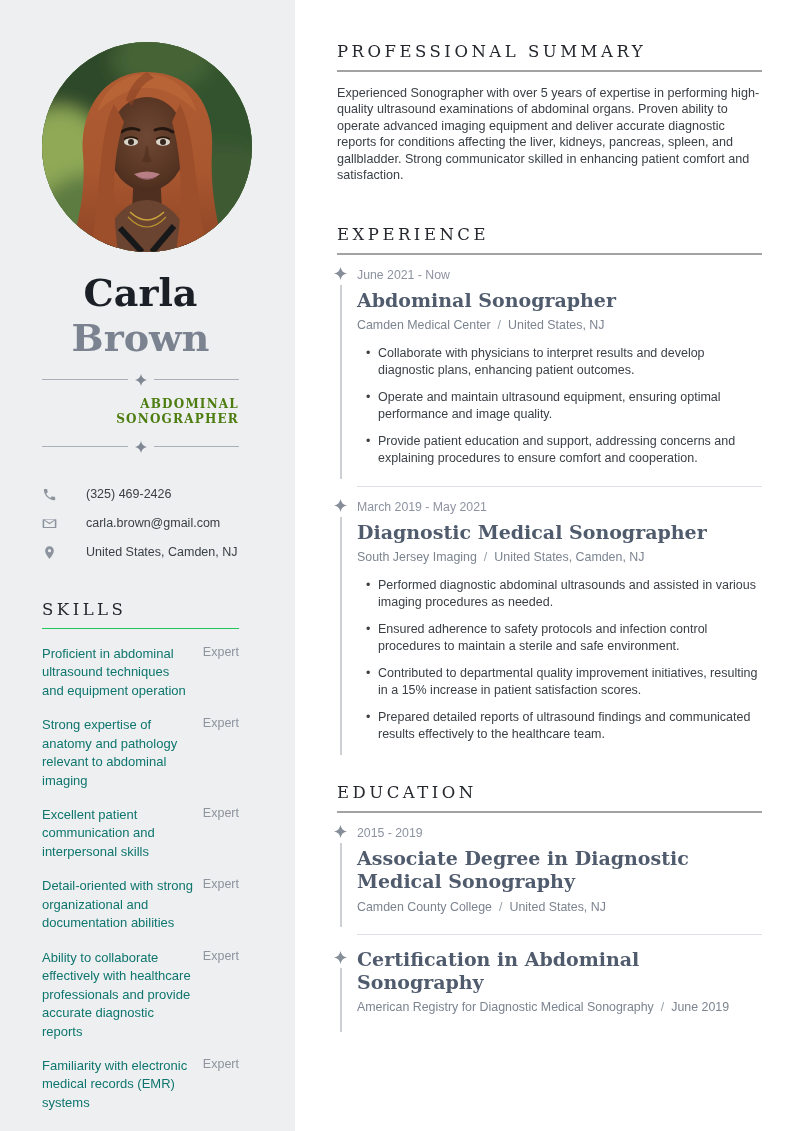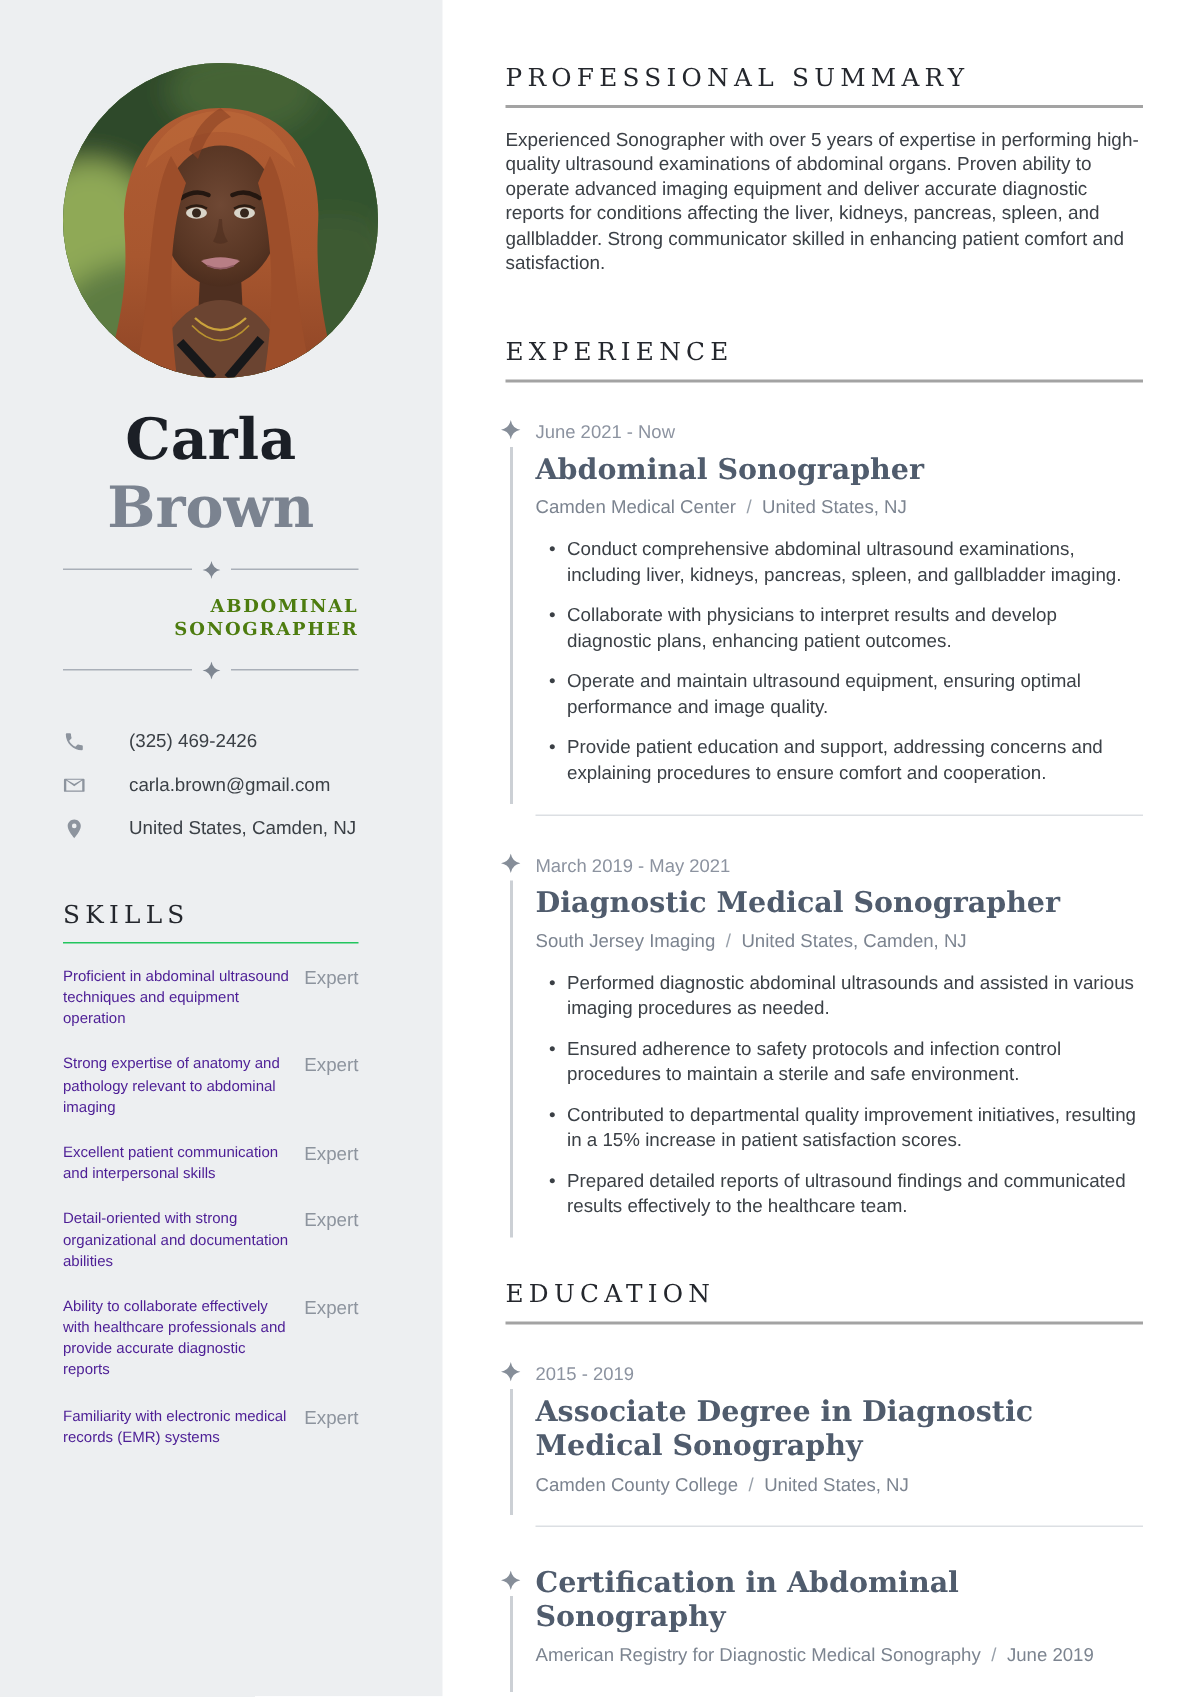--- a/index.html
+++ b/index.html
@@ -36,30 +36,30 @@
   .contact-row { display:flex; align-items:center; gap:29px; margin-bottom:14px; }
   .contact-row svg { flex:0 0 auto; }
   .contact-text { font-size:12.5px; color:#3b4046; }
 
   .skills-heading, .section-heading {
     font-family:"DejaVu Serif","Liberation Serif",serif; font-weight:normal;
     font-size:16.5px; letter-spacing:3.5px; color:#24272d;
   }
   .skills-heading { margin-top:40px; padding-bottom:9px; border-bottom:1px solid #22c55e; }
   .skill-row { display:flex; align-items:flex-start; margin-top:16px; }
-  .skill-name { width:152px; font-size:10px; line-height:1.42; color:#4c1d95; }
+  .skill-name { width:152px; font-size:13px; line-height:1.42; color:#0f766e; }
   .skill-level { margin-left:auto; font-size:12.5px; color:#8d949e; }
 
   
   .main { flex:1; padding:42px 38px 0 42px; }
   .section-heading { padding-bottom:9px; border-bottom:2px solid #a3a3a3; }
   .section { margin-bottom:41px; }
   .summary-text { margin-top:13px; font-size:12.6px; line-height:1.31; color:#3b4046; }
 
-  .entry { position:relative; padding-left:20px; margin-top:26px; }
+  .entry { position:relative; padding-left:20px; margin-top:13px; }
   .t-line { position:absolute; left:3px; top:17px; bottom:-13px; width:1.5px; background:#ccd0d5; }
   .entry.no-date .t-line { top:20px; bottom:-18px; }
   .t-star { position:absolute; left:-3px; top:-1px; line-height:0; }
   .entry.no-date .t-star { top:3px; }
   .e-date { font-size:12.3px; color:#8c93a0; margin-bottom:7px; }
   .e-title { font-family:"DejaVu Serif","Liberation Serif",serif; font-weight:bold; font-size:19px; line-height:1.22; color:#505c6d; margin:0 0 6px; }
   .e-sub { font-size:12.4px; color:#7c8490; }
   .e-sub .sep { margin:0 7px; color:#98a0aa; }
   .entry ul { list-style:none; margin-top:13px; }
   .entry li { position:relative; padding-left:21px; margin-bottom:11px; font-size:12.5px; line-height:1.32; color:#3b4046; }
@@ -229,21 +229,20 @@
               <path d="M6 0 Q6.9 5.1 12 6 Q6.9 6.9 6 12 Q5.1 6.9 0 6 Q5.1 5.1 6 0 Z" fill="#868e99"></path>
             </svg>
         </span>
         <span class="t-line"></span>
         <div class="e-date">June 2021 - Now</div>
         <h3 class="e-title">Abdominal Sonographer</h3>
         <div class="e-sub">
           <span>Camden Medical Center</span><span class="sep">/</span><span>United States, NJ</span>
         </div>
         <ul>
-          <li>Conduct comprehensive abdominal ultrasound examinations, including liver, kidneys, pancreas, spleen, and gallbladder imaging.</li>
           <li>Collaborate with physicians to interpret results and develop diagnostic plans, enhancing patient outcomes.</li>
           <li>Operate and maintain ultrasound equipment, ensuring optimal performance and image quality.</li>
           <li>Provide patient education and support, addressing concerns and explaining procedures to ensure comfort and cooperation.</li>
         </ul>
       </div>
 
       <div class="entry-divider"></div>
 
       <div class="entry">
         <span class="t-star">

